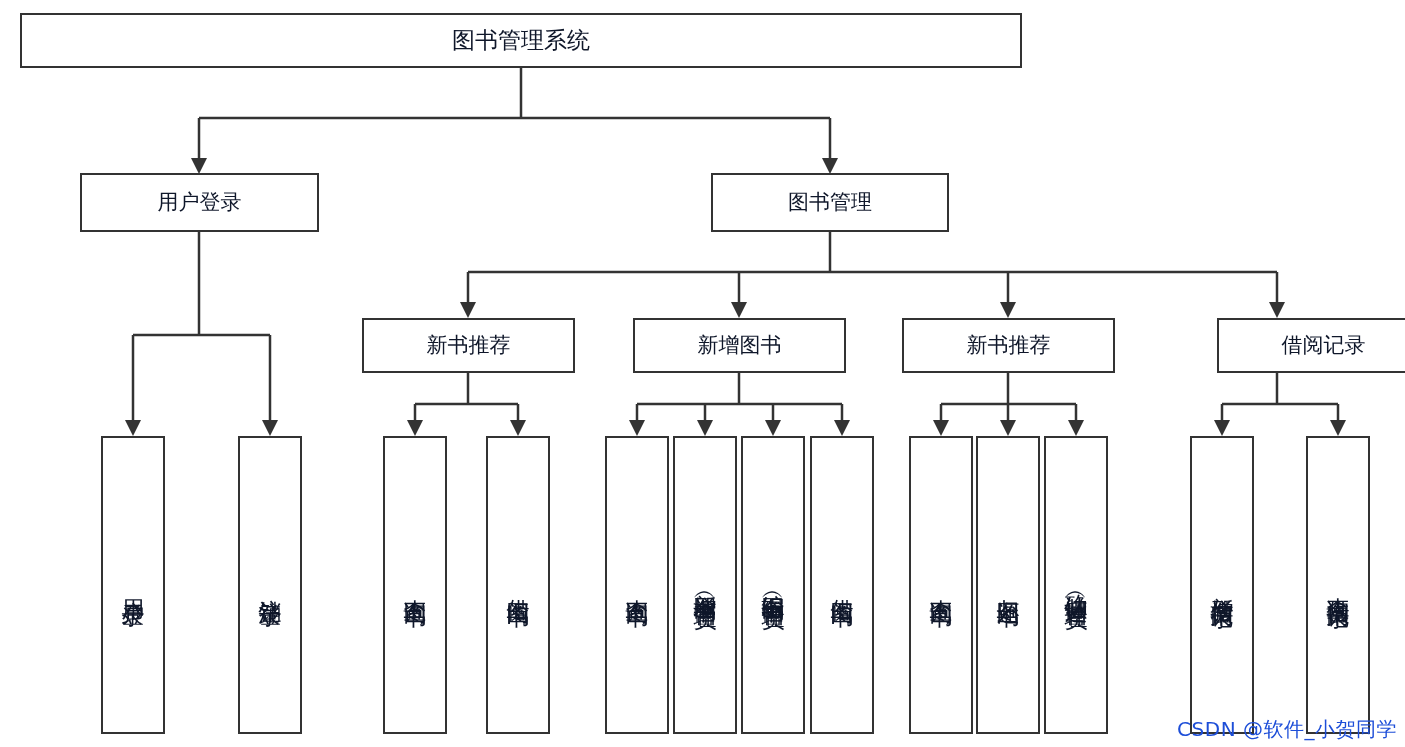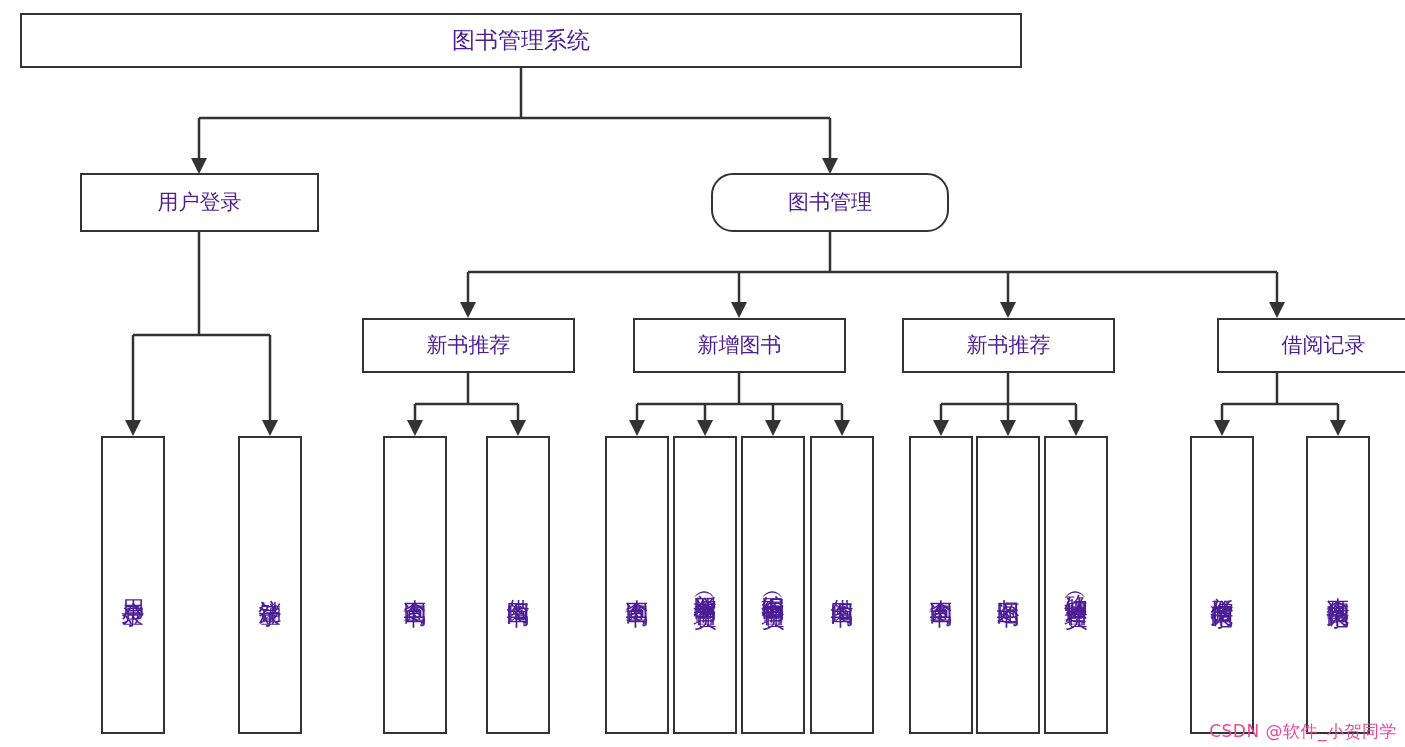--- a/index.html
+++ b/index.html
@@ -25,21 +25,21 @@
     background: #ffffff;
     display: flex;
     align-items: center;
     justify-content: center;
     color: #1a1a1a;
   }
   .node .lbl {
     display: block;
     text-align: left;
     line-height: 1.12;
-    color: #4c1d95;
+    color: #0f172a;
     white-space: nowrap;
   }
   
   .node.root { }
   .node.root .lbl { font-size: 23px; }
   
   .node.lvl1 .lbl { font-size: 21px; }
   
   .node.lvl2 .lbl { font-size: 21px; }
   
@@ -67,22 +67,22 @@
   #wires path, #wires line {
     stroke: #333333;
     stroke-width: 2.5;
     fill: none;
   }
   #wires polygon { fill: #333333; }
   .watermark {
     position: absolute;
     right: 8px;
     bottom: 4px;
-    font-size: 17px;
-    color: #ec4899;
+    font-size: 20px;
+    color: #1d4ed8;
     white-space: nowrap;
     letter-spacing: 0.5px;
   }
 </style>
 </head>
 <body>
 
 <div id="canvas">
 
   <svg id="wires" viewBox="0 0 1405 747" xmlns="http://www.w3.org/2000/svg">
@@ -151,21 +151,21 @@
     <polygon points="1330,420 1346,420 1338,436"></polygon>
   </svg>
 
   <div class="node root" style="left:20px; top:13px; width:1002px; height:55px;">
     <span class="lbl">图书管理系统</span>
   </div>
 
   <div class="node lvl1" style="left:80px; top:173px; width:239px; height:59px;">
     <span class="lbl">用户登录</span>
   </div>
-  <div class="node lvl1" style="left:711px; top:173px; width:238px; height:59px;border-radius:22px;">
+  <div class="node lvl1" style="left:711px; top:173px; width:238px; height:59px;">
     <span class="lbl">图书管理</span>
   </div>
 
   <div class="node lvl2" style="left:362px; top:318px; width:213px; height:55px;">
     <span class="lbl">新书推荐</span>
   </div>
   <div class="node lvl2" style="left:633px; top:318px; width:213px; height:55px;">
     <span class="lbl">新增图书</span>
   </div>
   <div class="node lvl2" style="left:902px; top:318px; width:213px; height:55px;">

